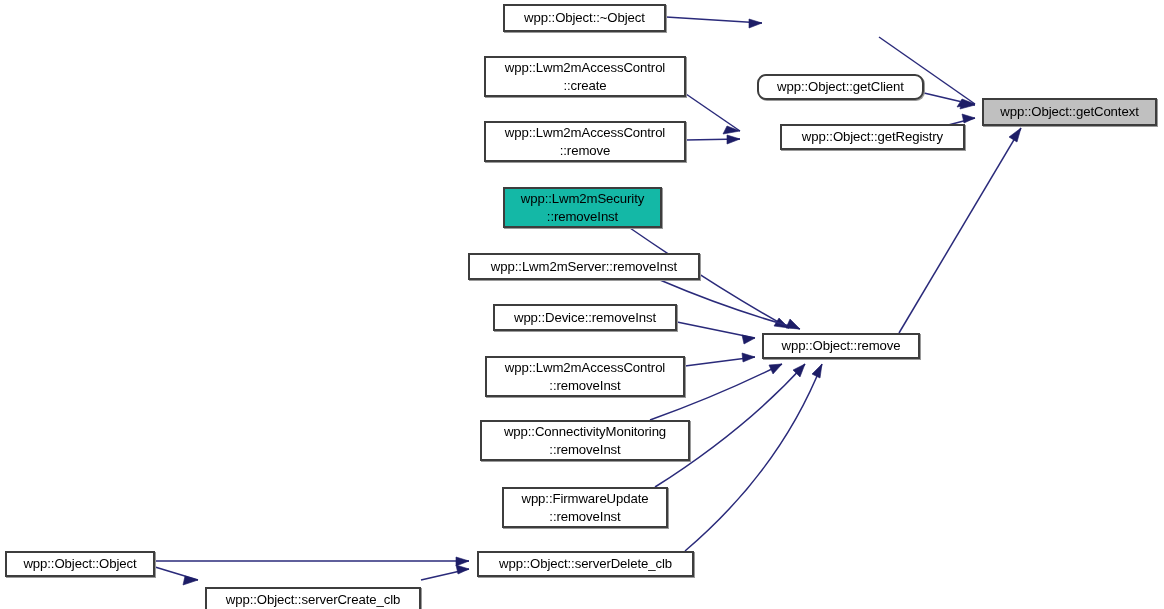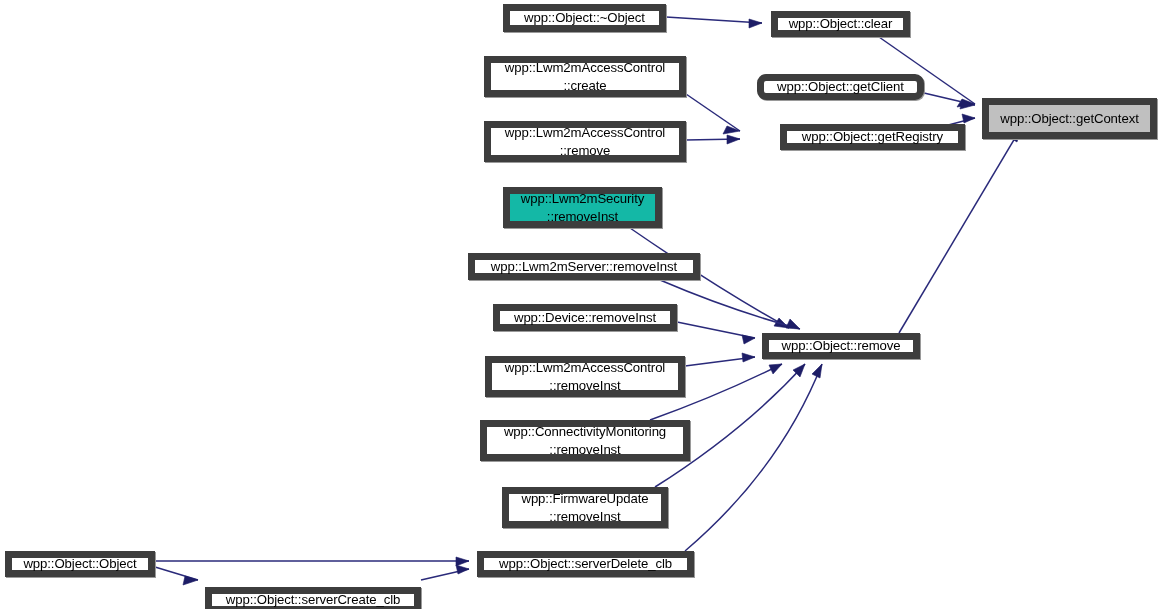--- a/index.html
+++ b/index.html
@@ -29,21 +29,21 @@
     stroke-width: 1.5;
   }
   .edge-head {
     fill: #1d1d66;
     stroke: #1d1d66;
     stroke-width: 0.6;
   }
   .node {
     position: absolute;
     box-sizing: border-box;
-    border: 7px solid #0369a1;
+    border: 2px solid #0369a1;
     background: #ffffff;
     display: flex;
     align-items: center;
     justify-content: center;
     text-align: center;
     color: #000000;
     font-size: 13.2px;
     line-height: 1.33;
     letter-spacing: -0.1px;
     white-space: pre-line;
@@ -95,22 +95,21 @@
       <path class="edge-path" d="M685,551 Q780,470 822,364" stroke="#2a2a7a"></path>
       <polygon class="edge-head" points="822,364 812,374 820,378" fill="#1d1d66" stroke="#1d1d66"></polygon>
       <path class="edge-path" d="M155,561 L469,561" stroke="#2a2a7a"></path>
       <polygon class="edge-head" points="469,561 456,557 456,566" fill="#1d1d66" stroke="#1d1d66"></polygon>
       <path class="edge-path" d="M155,567 L198,580" stroke="#2a2a7a"></path>
       <polygon class="edge-head" points="198,580 185,576 183,585" fill="#1d1d66" stroke="#1d1d66"></polygon>
       <path class="edge-path" d="M421,580 L469,569" stroke="#2a2a7a"></path>
       <polygon class="edge-head" points="469,569 456,565 458,574" fill="#1d1d66" stroke="#1d1d66"></polygon>
     </svg>
 <div class="node" style="left: 503px; top: 4px; width: 163px; height: 28px; border-color: rgb(61, 61, 61); background: rgb(255, 255, 255); color: rgb(0, 0, 0);"><span class="node-label">wpp::Object::~Object</span></div>
-    <div class="node" style="left: 771px; top: 11px; width: 139px; height: 26px; border-color: rgb(61, 61, 61); background: rgb(255, 255, 255); color: rgb(0, 0, 0);"><span class="node-label">wpp::Object::clear</span></div>
-    <div class="node highlight" style="left: 982px; top: 98px; width: 175px; height: 41px; border-color: rgb(61, 61, 61); background: rgb(192, 192, 192); color: rgb(0, 0, 0);"><span class="node-label">wpp::Object::getContext</span></div>
+    <div class="node highlight" style="left: 982px; top: 98px; width: 175px; height: 28px; border-color: rgb(61, 61, 61); background: rgb(192, 192, 192); color: rgb(0, 0, 0);"><span class="node-label">wpp::Object::getContext</span></div>
     <div class="node" style="left: 484px; top: 56px; width: 202px; height: 41px; border-color: rgb(61, 61, 61); background: rgb(255, 255, 255); color: rgb(0, 0, 0);"><span class="node-label">wpp::Lwm2mAccessControl
 ::create</span></div>
     <div class="node" style="left: 757px; top: 74px; width: 167px; height: 26px; border-color: rgb(61, 61, 61); background: rgb(255, 255, 255); color: rgb(0, 0, 0); border-radius: 9px;"><span class="node-label">wpp::Object::getClient</span></div>
     <div class="node" style="left: 484px; top: 121px; width: 202px; height: 41px; border-color: rgb(61, 61, 61); background: rgb(255, 255, 255); color: rgb(0, 0, 0);"><span class="node-label">wpp::Lwm2mAccessControl
 ::remove</span></div>
     <div class="node" style="left: 748px; top: 124px; width: 185px; height: 26px; border-color: rgb(61, 61, 61); background: rgb(255, 255, 255); color: rgb(0, 0, 0); margin-left: 32px;"><span class="node-label">wpp::Object::getRegistry</span></div>
     <div class="node" style="left: 503px; top: 187px; width: 159px; height: 41px; border-color: rgb(61, 61, 61); background: #14b8a6; color: rgb(0, 0, 0);"><span class="node-label">wpp::Lwm2mSecurity
 ::removeInst</span></div>
     <div class="node" style="left: 468px; top: 253px; width: 232px; height: 27px; border-color: rgb(61, 61, 61); background: rgb(255, 255, 255); color: rgb(0, 0, 0);"><span class="node-label">wpp::Lwm2mServer::removeInst</span></div>
     <div class="node" style="left: 493px; top: 304px; width: 184px; height: 27px; border-color: rgb(61, 61, 61); background: rgb(255, 255, 255); color: rgb(0, 0, 0);"><span class="node-label">wpp::Device::removeInst</span></div>

